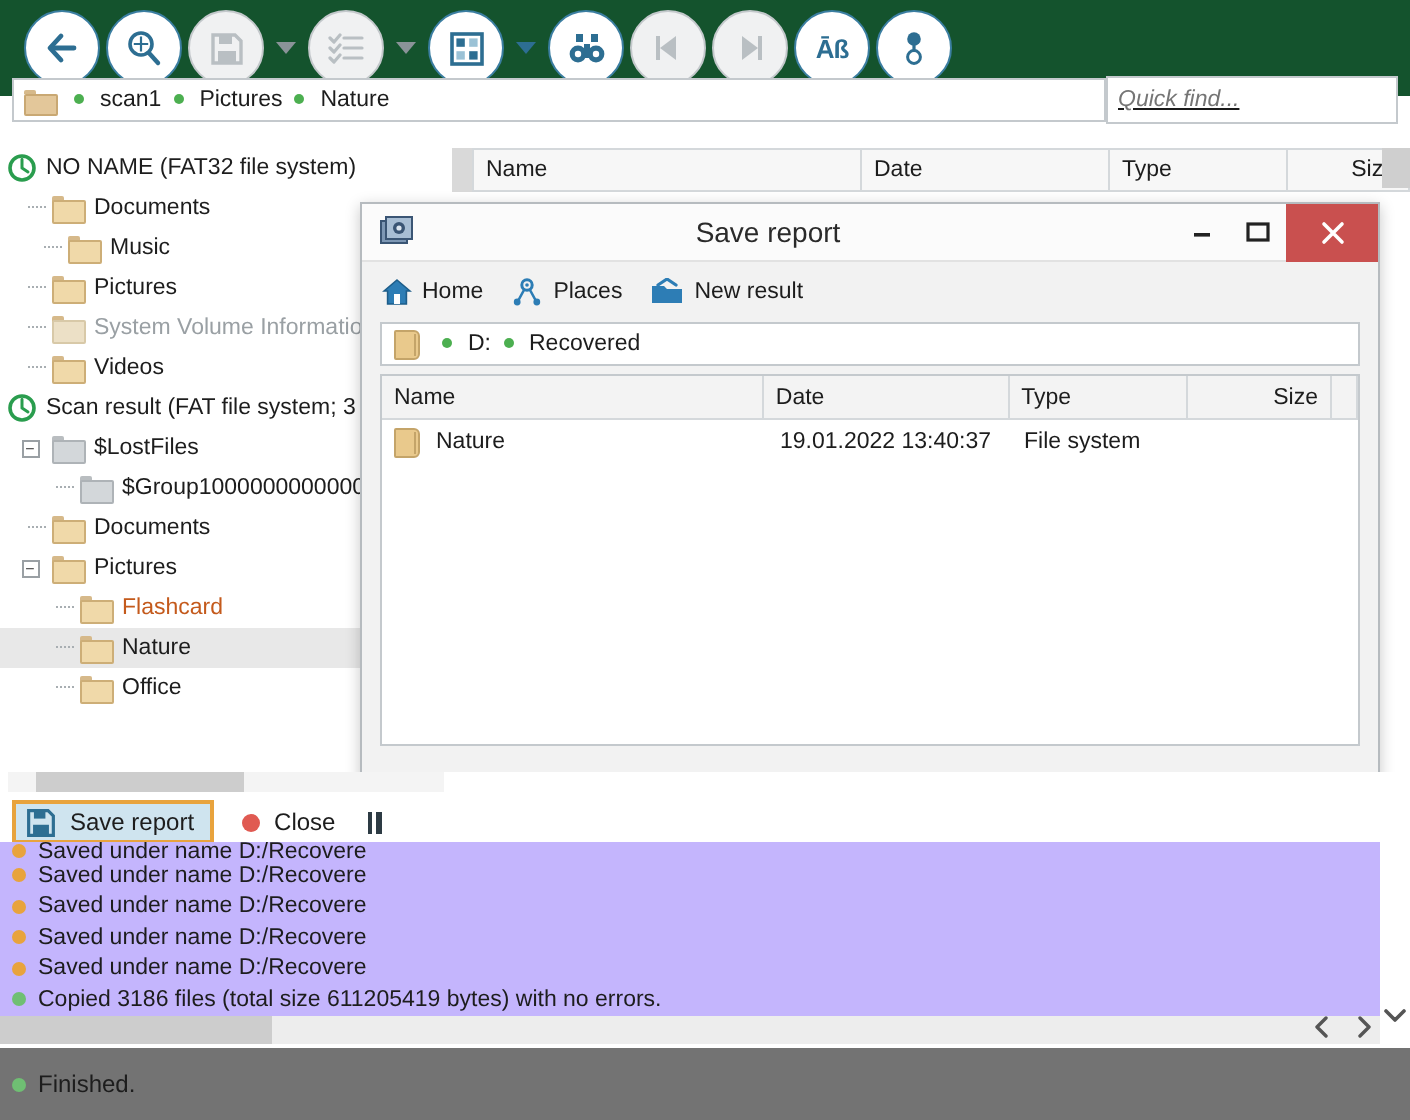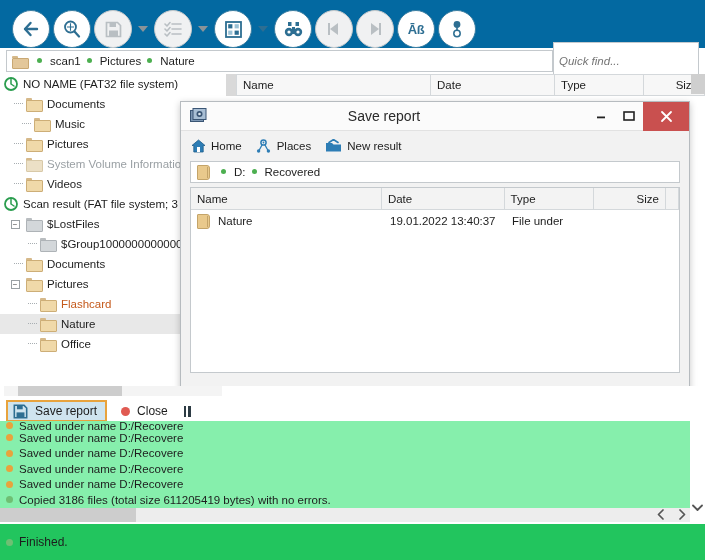--- a/index.html
+++ b/index.html
@@ -10,22 +10,22 @@
     background: #ffffff;
     font-family: "Liberation Sans", sans-serif;
     font-size: 12px;
     color: #1a1a1a;
   }
   #app { position: relative; width: 705px; height: 560px; background:#fff; }
 
   
   #toolbar {
     position: absolute; left: 0; top: 0; width: 705px; height: 48px;
-    background: #0369a1;
-    display: flex; align-items: flex-end; padding-left: 12px; gap: 0px;
+    background: #14532d;
+    display: flex; align-items: center; padding-left: 12px; gap: 0px;
   }
   .tbtn {
     width: 38px; height: 38px; border-radius: 50%;
     border: 1.6px solid #3b7ea1;
     display: flex; align-items: center; justify-content: center;
     background: #ffffff; color: #2d6e92;
     margin-right: 3px;
     position: relative;
   }
   .tbtn.disabled { border-color: #c3c8cb; background: #f0f1f2; color:#b9bfc3; }
@@ -39,21 +39,21 @@
     display:block; width:0; height:0;
     border-left: 5px solid transparent;
     border-right: 5px solid transparent;
     border-top: 6px solid #2d6e92;
   }
   .tarrow.dim i { border-top-color:#8a9398; }
   .abtxt { font-size: 13px; font-weight: 600; color:#2d6e92; letter-spacing:-0.5px;}
 
   
   #crumbrow {
-    position:absolute; left:0; top:48px; width:705px; height:26px;
+    position:absolute; left:0; top:37px; width:705px; height:26px;
     display:flex; align-items:center; padding: 0 6px; gap:0;
   }
   #crumbbar {
     flex: 1 1 auto; height: 22px; border:1px solid #c4c9cd; background:#fff;
     display:flex; align-items:center; padding-left:5px; gap:0;
   }
   .folder-ico {
     width:15px; height:12px; position:relative; margin-right:7px; flex:none;
   }
   .folder-ico::before{
@@ -63,22 +63,22 @@
   .folder-ico::after{
     content:''; position:absolute; left:0; top:2.5px; width:15px; height:9.5px;
     background:#e3c79a; border:1px solid #c9a873; border-radius:1px;
   }
   .crumb { font-size:11.5px; color:#1d1d1d; padding:0 3px; }
   .cdot {
     display:inline-block; width:5px; height:5px; border-radius:50%;
     background:#4caf50; margin: 0 5px 1px 3px; vertical-align: middle;
   }
   #quickfind {
-    width:146px; height:38px; border:1px solid #c4c9cd; background:#fff;
-    display:flex; align-items:center; flex:none;
+    width:146px; height:24px; border:1px solid #c4c9cd; background:#fff;
+    display:flex; align-items:center; flex:none;text-decoration:underline;
   }
   #quickfind input {
     border:none; outline:none; flex:1 1 auto; height:20px;
     font-family:"Liberation Sans", sans-serif; font-size:11.5px;
     font-style: italic; color:#8d9398; padding-left:5px; background:transparent;
   }
 
   
   #mainarea { position:absolute; left:0; top:74px; width:705px; height:312px; }
   #tree {
@@ -232,21 +232,21 @@
     display:flex; align-items:center; gap:7px;
     background:#cfe4ef; border:2px solid #e8a33d; height:22px;
     padding:0 8px 0 5px; font-size:12px; color:#1d1d1d;
   }
   #closebtn { display:flex; align-items:center; gap:7px; margin-left:14px; font-size:12px; color:#1d1d1d;}
   #pausebtn { margin-left:16px; display:flex; align-items:center; gap:2px;}
   #pausebtn span { display:block; width:2.5px; height:11px; background:#2d3b44; }
 
   #loglist {
     position:absolute; left:0; top:421px; width:690px; height:95px;
-    background:#86efac; overflow:hidden;
+    background:#c4b5fd; overflow:hidden;
   }
   .logline { height:15.5px; display:flex; align-items:center; font-size:11.5px; color:#1d1d1d; padding-left:6px; white-space:nowrap; }
   .bdot { width:7px; height:7px; border-radius:50%; flex:none; margin-right:6px; }
   .bdot.o { background:#e8a33d; }
   .bdot.g { background:#6fbf73; }
 
   #logvscroll {
     position:absolute; right:0; top:421px; width:15px; height:95px; background:#fff;
   }
   #logvscroll .dn {
@@ -254,21 +254,21 @@
     display:flex; align-items:center; justify-content:center; color:#666; font-size:10px;
   }
   #loghscroll {
     position:absolute; left:0; top:508px; width:690px; height:14px; background:#ededed;
   }
   #loghscroll .thumb { position:absolute; left:0; top:0; width:136px; height:14px; background:#cdcdcd; }
   #loghscroll .arrows { position:absolute; right:4px; top:0; height:14px; display:flex; align-items:center; gap:13px; color:#666; font-size:11px;}
 
   #statusbar {
     position:absolute; left:0; top:524px; width:705px; height:36px;
-    background:#22c55e; display:flex; align-items:center; padding-left:6px;
+    background:#737373; display:flex; align-items:center; padding-left:6px;
   }
   #statusbar .txt { font-size:12px; color:#1d1d1d; }
 </style>
 </head>
 <body>
 
 <div id="app">
 
   <div id="toolbar">
 
@@ -562,21 +562,21 @@
         <div class="dcol t">Type</div>
         <div class="dcol s">Size</div>
         <div class="dcol x"></div>
       </div>
       <div class="drow">
         <div class="dn">
           <span class="dfolder"></span>
           <span>Nature</span>
         </div>
         <div class="dd">19.01.2022 13:40:37</div>
-        <div class="dt">File under</div>
+        <div class="dt">File system</div>
         <div class="ds"></div>
       </div>
     </div>
 
     <div id="dlgfields">
       <div id="fnlabel">File name:</div>
       <input id="fninput" type="text" value="copying_report.txt" style="">
       <div id="ftwrap">
         <span id="ftval">Text files</span>
         <span id="ftarrow">

